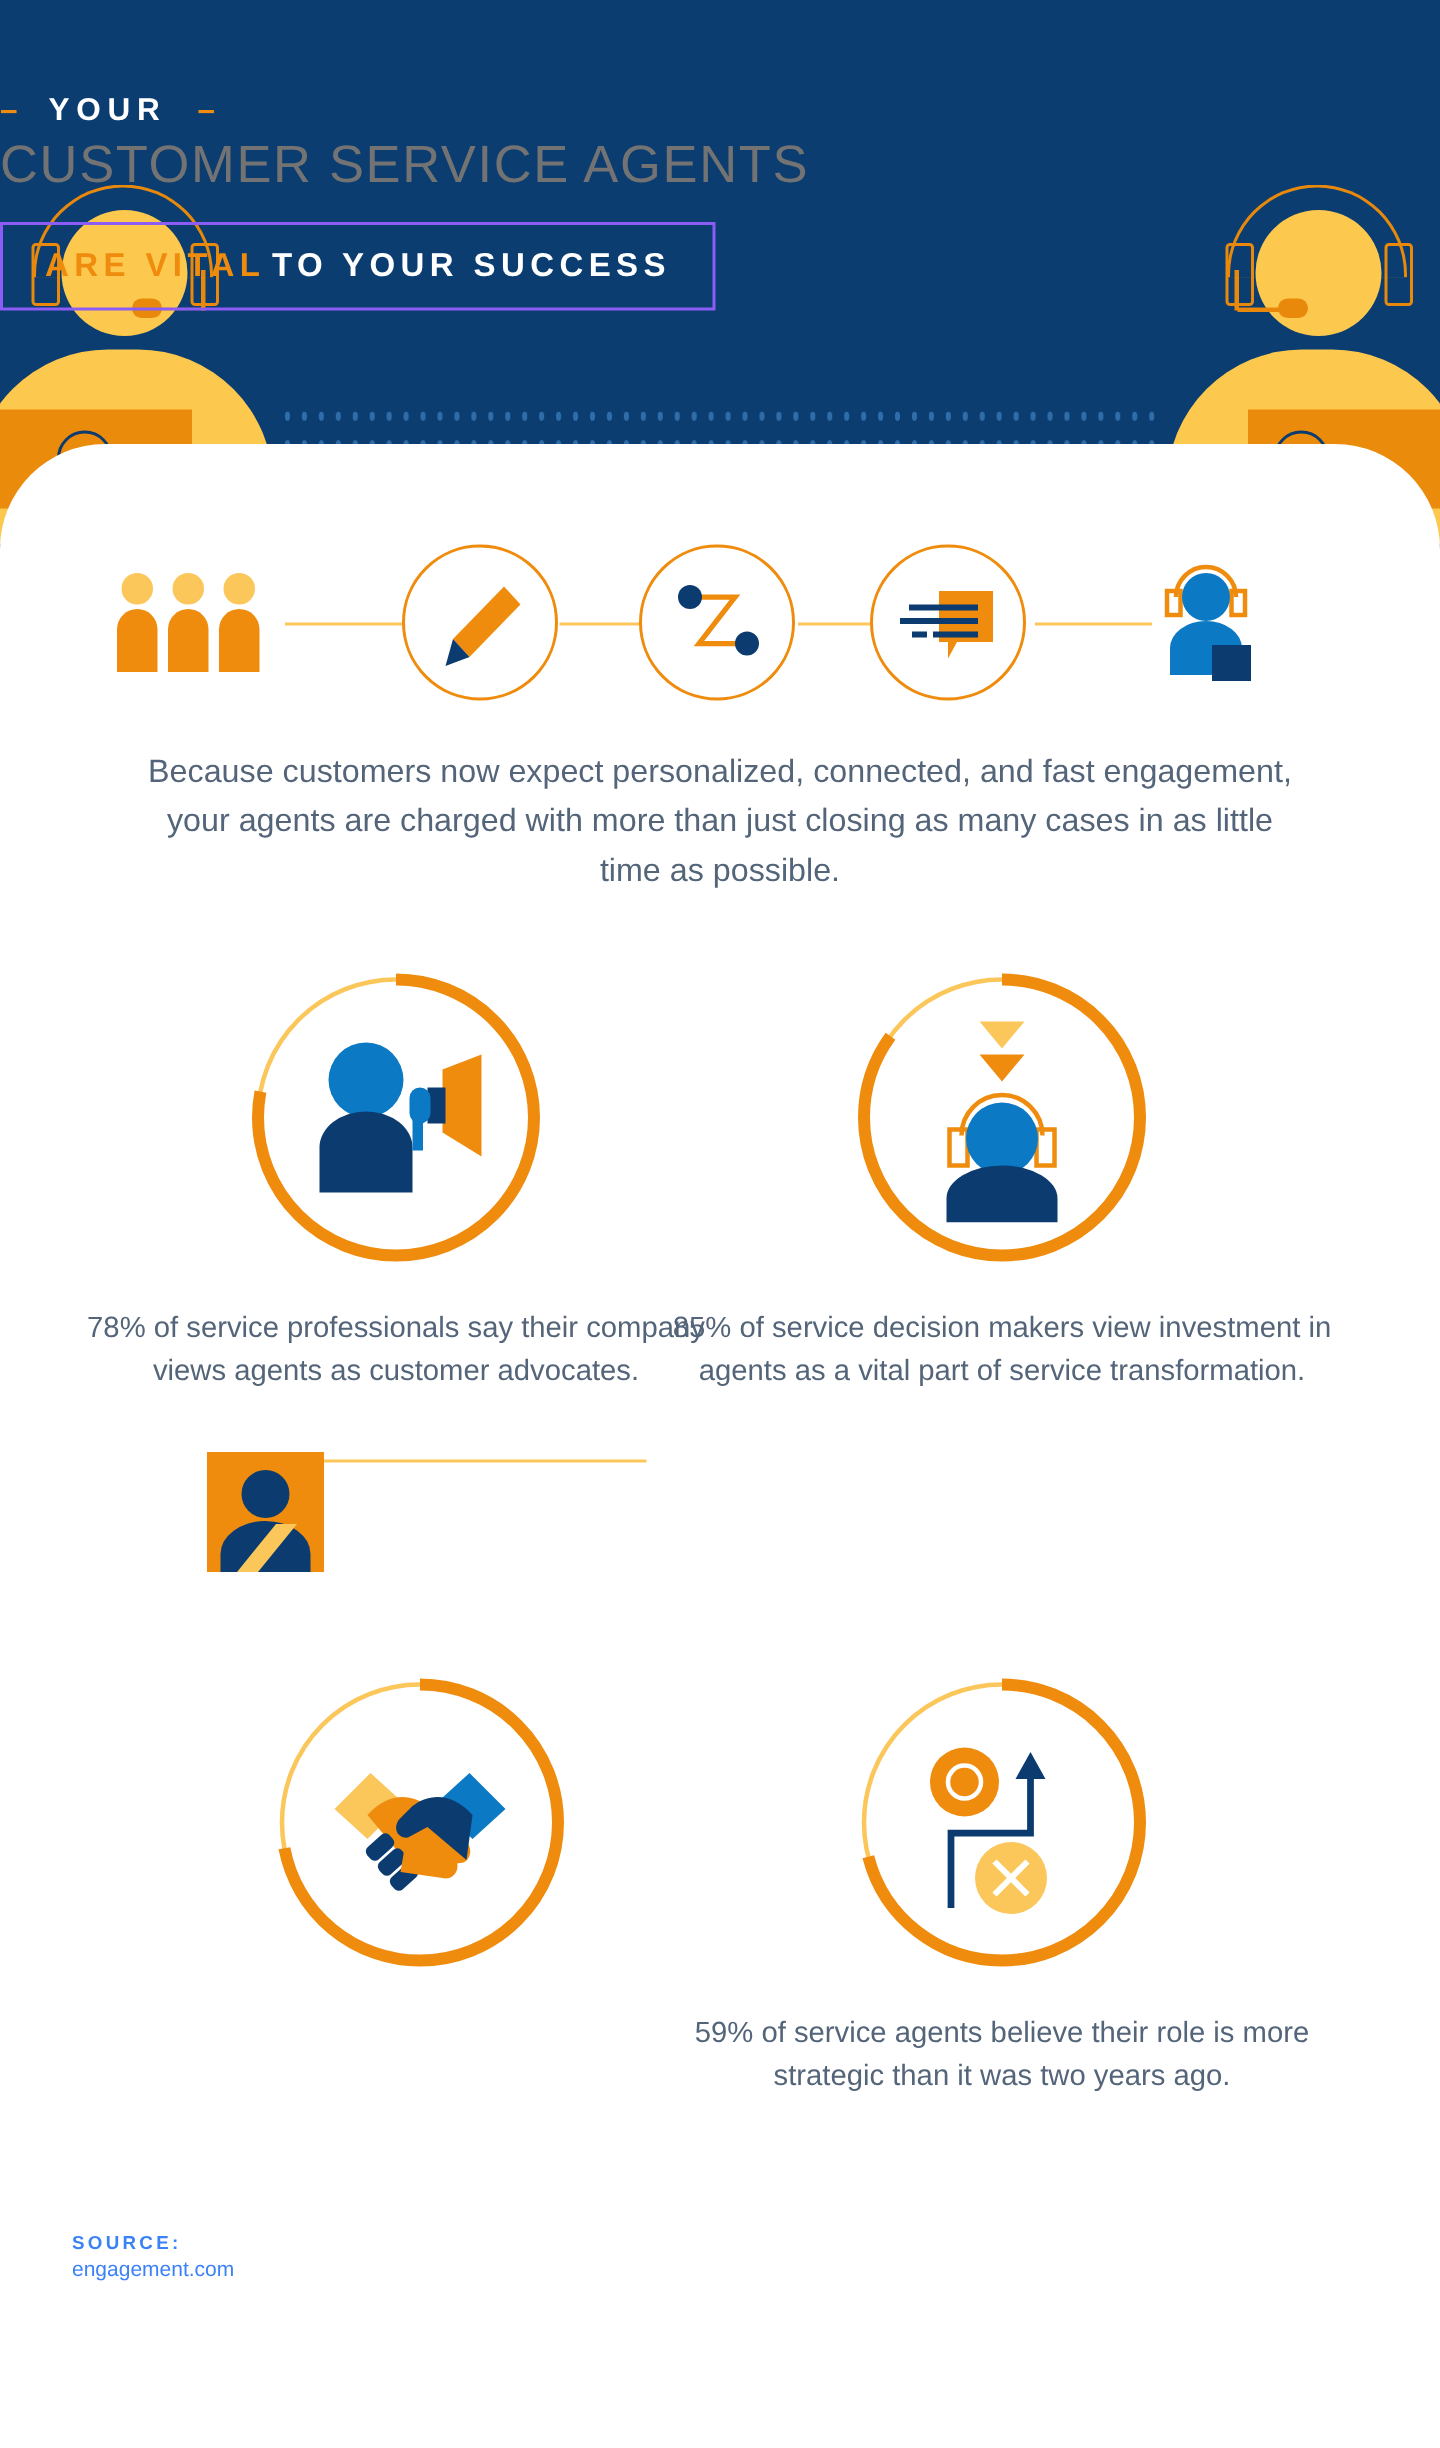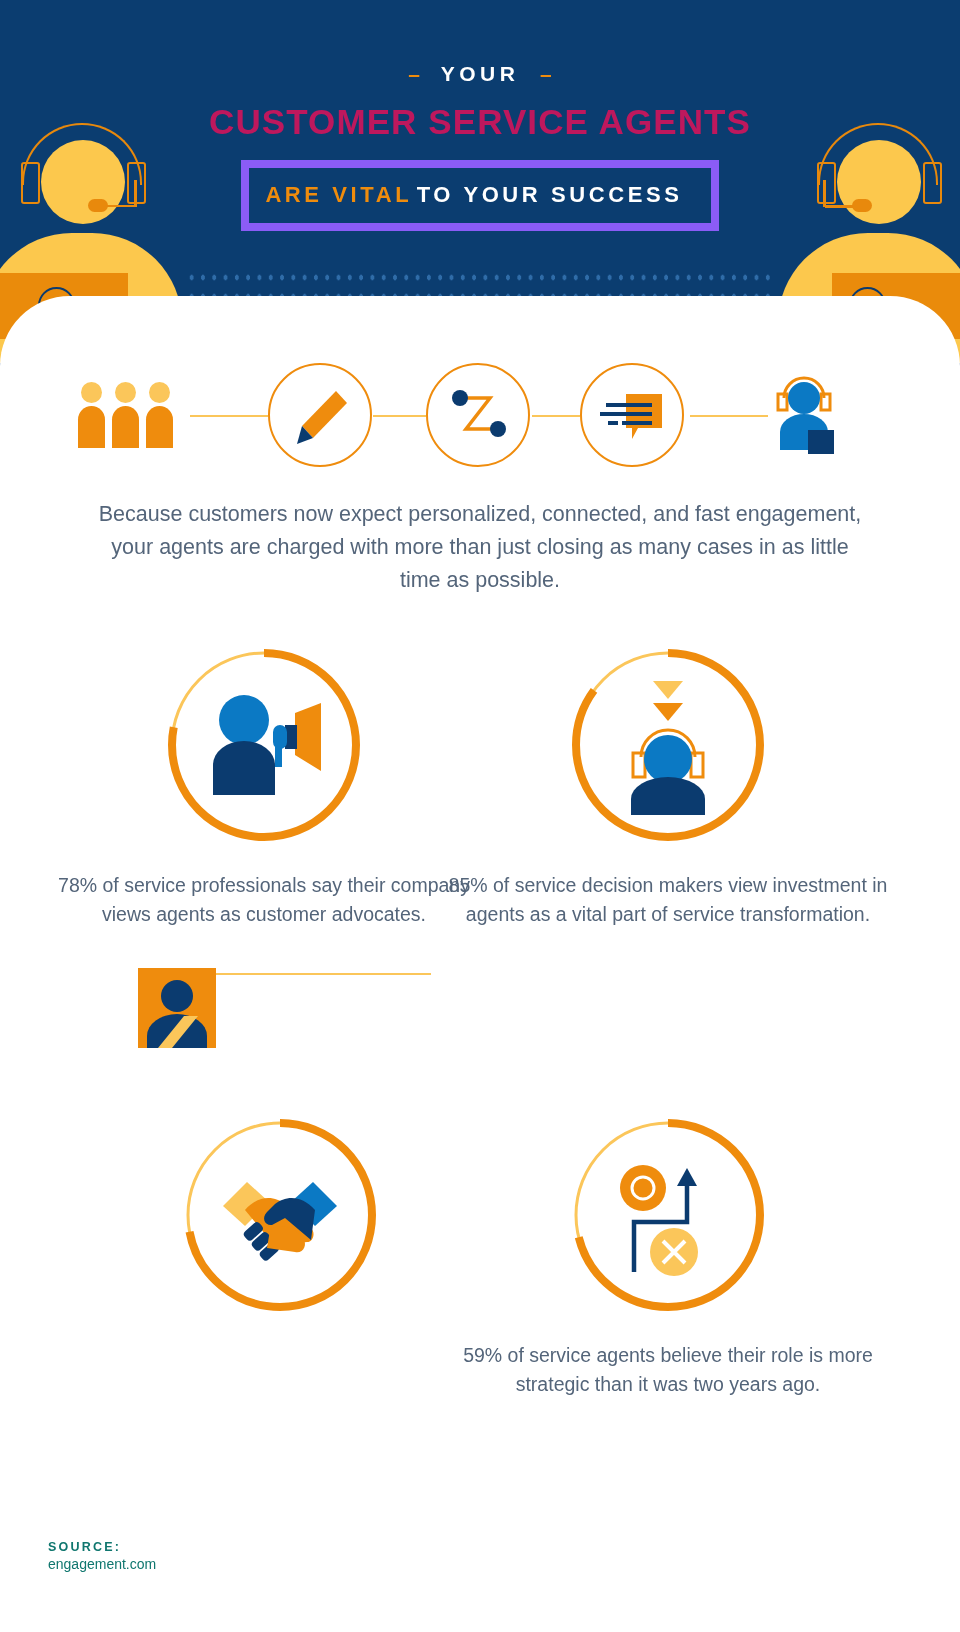--- a/index.html
+++ b/index.html
@@ -103,42 +103,41 @@
     width: 960px; height: 120px;
     background: #ffffff;
     border-radius: 70px 70px 0 0;
   }
 
   
   .title-wrap {
     position: absolute;
     left: 0; top: 62px;
     width: 960px;
-    text-align: center;
     z-index: 5;
   }
   .kicker {
     color: #ffffff;
     font-size: 21px;
     font-weight: bold;
     letter-spacing: 4.5px;
   }
   .kicker .dash { color: #ef8c0d; letter-spacing: 0; }
   .headline {
-    margin-top: 16px;
-    color: #be185d;
+    margin-top: 4px;
+    color: #737373;
     font-size: 35px;
-    font-weight: bold;
+    font-weight: normal;
     letter-spacing: 1.1px;
   }
   .subbox {
     display: inline-block;
     margin-top: 18px;
-    border: 8px solid #8b5cf6;
-    padding: 14px 28px 15px 16px;
+    border: 2px solid #8b5cf6;
+    padding: 14px 28px 15px 28px;
   }
   .subbox .sub-o {
     color: #ef8c0d;
     font-size: 22px;
     font-weight: bold;
     letter-spacing: 3.6px;
   }
   .subbox .sub-w {
     color: #ffffff;
     font-size: 22px;
@@ -243,22 +242,22 @@
     width: 230px;
     text-align: left;
     color: #54657a;
     font-size: 19.5px;
     line-height: 29px;
   }
 
   
   .source {
     position: absolute;
-    left: 48px; top: 1540px;
-    color: #0f766e;
+    left: 48px; top: 1488px;
+    color: #3b82f6;
   }
   .source .lbl {
     font-size: 12.5px;
     font-weight: bold;
     letter-spacing: 2.2px;
   }
   .source .val {
     font-size: 14px;
     margin-top: 2px;
   }

